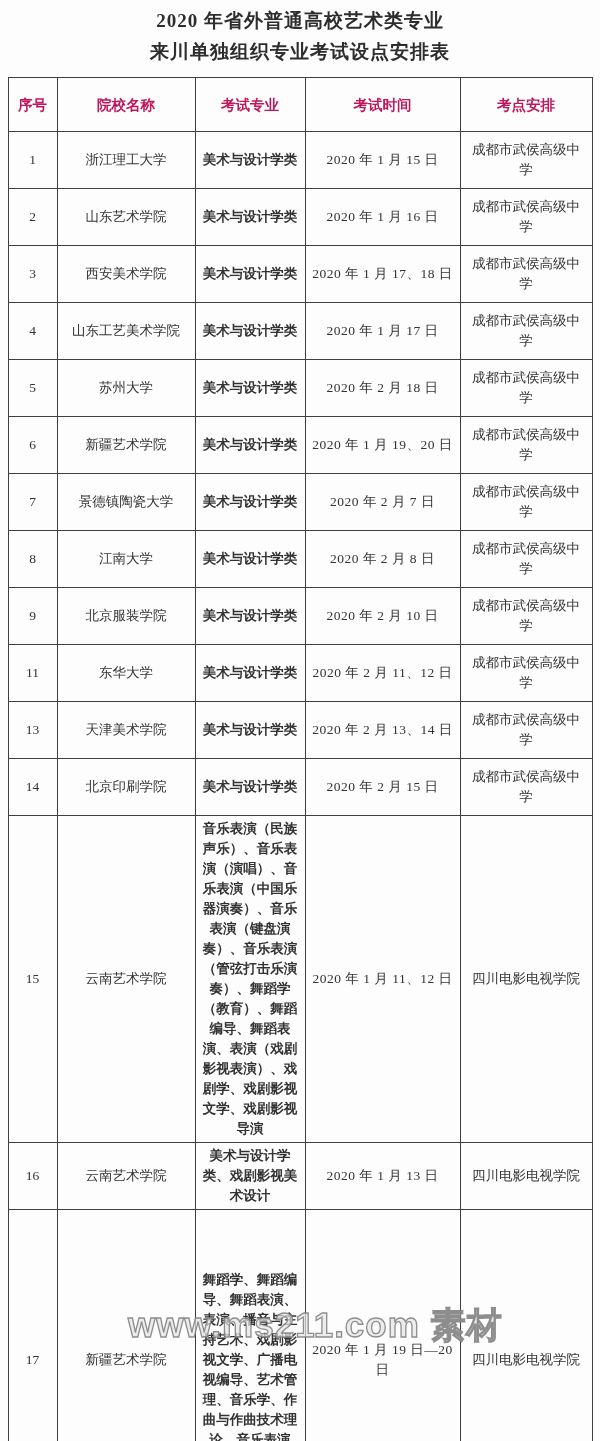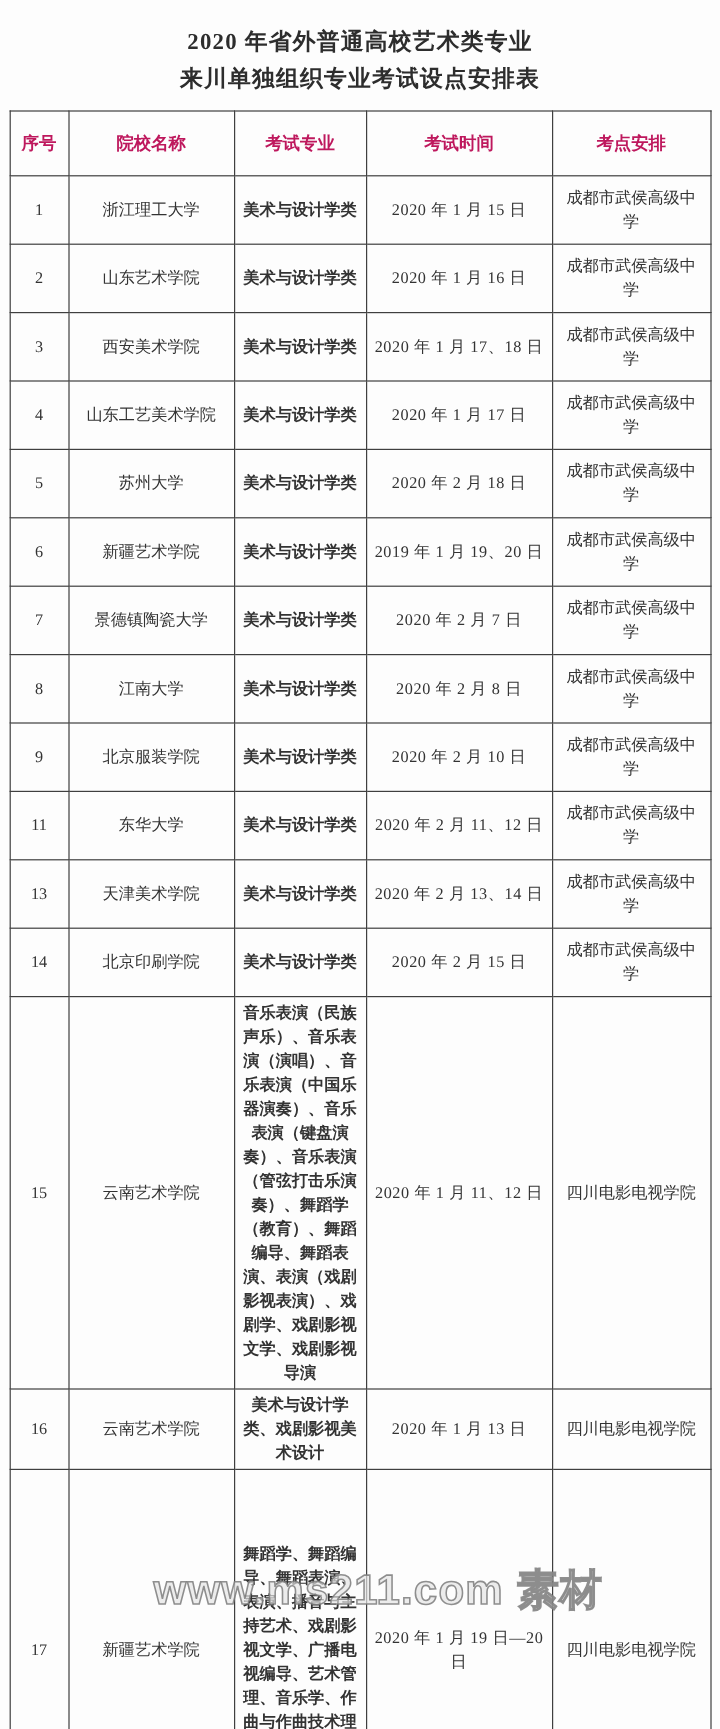--- a/index.html
+++ b/index.html
@@ -11,21 +11,21 @@
     position: relative;
     width: 600px;
     height: 1441px;
     margin: 0 auto;
     background: #fdfdfd;
     font-family: "Liberation Serif", "DejaVu Serif", serif;
     color: #333333;
     overflow: hidden;
   }
   .title-block {
-    padding-top: 20px;
+    padding-top: 5px;
     text-align: center;
   }
   .title-line {
     font-size: 19px;
     font-weight: bold;
     line-height: 31px;
     letter-spacing: 1px;
     color: #2d2d2d;
   }
   table.sched {
@@ -143,21 +143,21 @@
           <td class="c0">5</td>
           <td class="c1">苏州大学</td>
           <td class="c2">美术与设计学类</td>
           <td class="c3">2020 年 2 月 18 日</td>
           <td class="c4">成都市武侯高级中学</td>
         </tr>
         <tr>
           <td class="c0">6</td>
           <td class="c1">新疆艺术学院</td>
           <td class="c2">美术与设计学类</td>
-          <td class="c3">2019 年 1 月 19、20 日</td>
+          <td class="c3">2020 年 1 月 19、20 日</td>
           <td class="c4">成都市武侯高级中学</td>
         </tr>
         <tr>
           <td class="c0">7</td>
           <td class="c1">景德镇陶瓷大学</td>
           <td class="c2">美术与设计学类</td>
           <td class="c3">2020 年 2 月 7 日</td>
           <td class="c4">成都市武侯高级中学</td>
         </tr>
         <tr>

